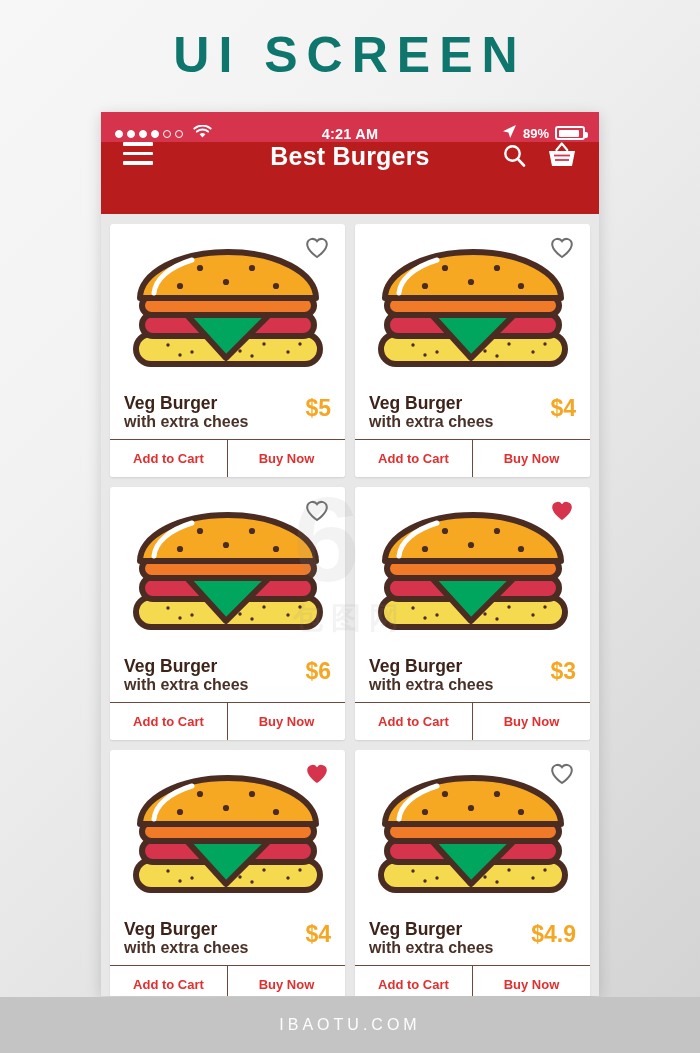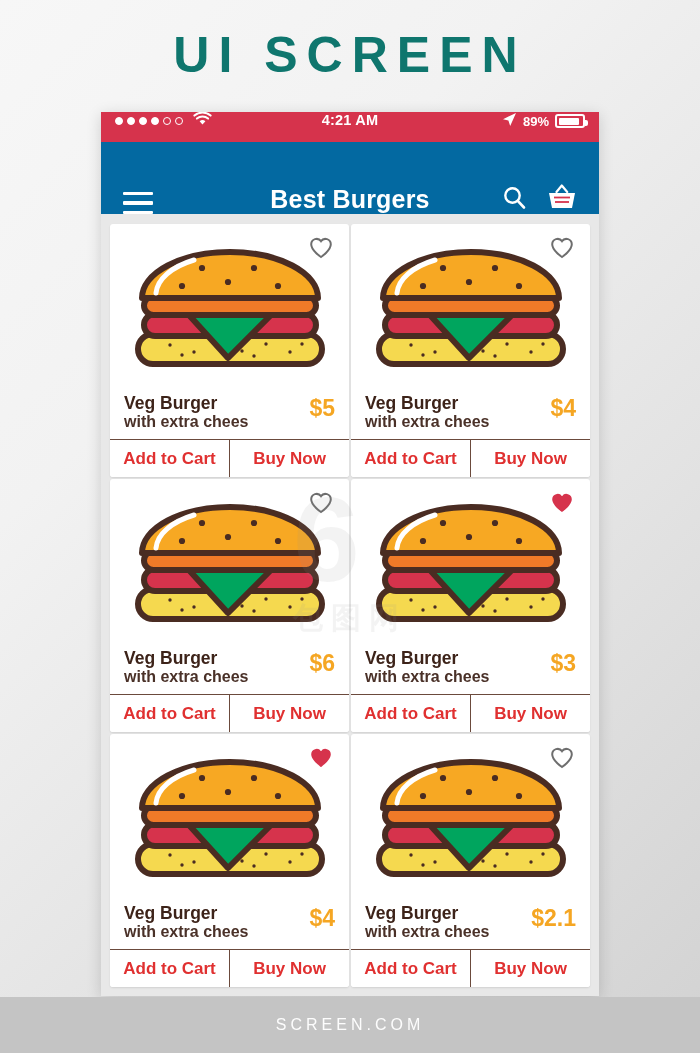--- a/index.html
+++ b/index.html
@@ -35,21 +35,21 @@
     background: #e8e8e8;
     box-shadow: 0 3px 14px rgba(0,0,0,0.16);
     overflow: hidden;
   }
 
   
   .statusbar {
     height: 30px;
     background: #d6334c;
     display: flex;
-    align-items: flex-start;
+    align-items: flex-end;
     padding: 0 14px;
     color: #fff;
     font-size: 14px;
     font-weight: bold;
     position: relative;
   }
   .sb-left { display: flex; align-items: center; gap: 6px; }
   .dots { display: flex; align-items: center; gap: 4px; }
   .dot { width: 8px; height: 8px; border-radius: 50%; border: 1.6px solid #fff; }
   .dot.filled { background: #fff; }
@@ -86,23 +86,23 @@
     right: -5px; top: 4px;
     width: 3px; height: 6px;
     background: #fff;
     border-radius: 0 2px 2px 0;
   }
   .battery .fill { background: #fff; height: 100%; width: 89%; border-radius: 1px; }
 
   
   .appbar {
     height: 72px;
-    background: #0369a1;
-    display: flex;
-    align-items: flex-end;
+    background: #b91c1c;
+    display: flex;
+    align-items: flex-start;
     padding: 0 22px;
     position: relative;
   }
   .appbar-title {
     position: absolute;
     left: 0; right: 0;
     text-align: center;
     color: #fff;
     font-size: 25px;
     font-weight: bold;
@@ -111,21 +111,21 @@
   }
   .hamburger { width: 30px; display: flex; flex-direction: column; gap: 6px; cursor: pointer; z-index: 2; }
   .hamburger span { display: block; height: 3.5px; background: #fff; border-radius: 1px; }
   .appbar-actions { margin-left: auto; display: flex; align-items: center; gap: 20px; z-index: 2; }
 
   
   .grid {
     padding: 10px 9px 12px 9px;
     display: grid;
     grid-template-columns: 1fr 1fr;
-    gap: 2px;
+    gap: 10px;
   }
 
   .card {
     background: #fff;
     border-radius: 3px;
     box-shadow: 0 1px 2px rgba(0,0,0,0.10);
     display: flex;
     flex-direction: column;
     overflow: hidden;
   }
@@ -178,21 +178,21 @@
   .card-actions {
     display: flex;
     border-top: 1.5px solid #6b4a3c;
     height: 38px;
   }
   .card-actions .btn {
     flex: 1;
     display: flex;
     align-items: center;
     justify-content: center;
-    font-size: 17px;
+    font-size: 13px;
     font-weight: bold;
     color: #e03030;
     cursor: pointer;
     background: #fff;
   }
   .card-actions .btn + .btn { border-left: 1.5px solid #6b4a3c; }
 
   
   .watermark {
     position: absolute;
@@ -593,30 +593,30 @@
               <circle cx="50" cy="40" r="3.1"></circle>
       <circle cx="146" cy="40" r="3.1"></circle>
     </g>
   </svg>
     </div>
     <div class="card-info">
       <div>
         <div class="prod-name">Veg Burger</div>
         <div class="prod-sub">with extra chees</div>
       </div>
-      <div class="prod-price">$2.1</div>
+      <div class="prod-price">$4.9</div>
     </div>
     <div class="card-actions">
       <div class="btn">Add to Cart</div>
       <div class="btn">Buy Now</div>
     </div>
       </div>
     </div>
 
   <div class="watermark">
     <span>6</span>
     <span class="wm-sub">包图网</span>
   </div>
 </div>
 
 <div class="footer">
-  <span>SCREEN.COM</span>
+  <span>IBAOTU.COM</span>
 </div>
 
 </body></html>

